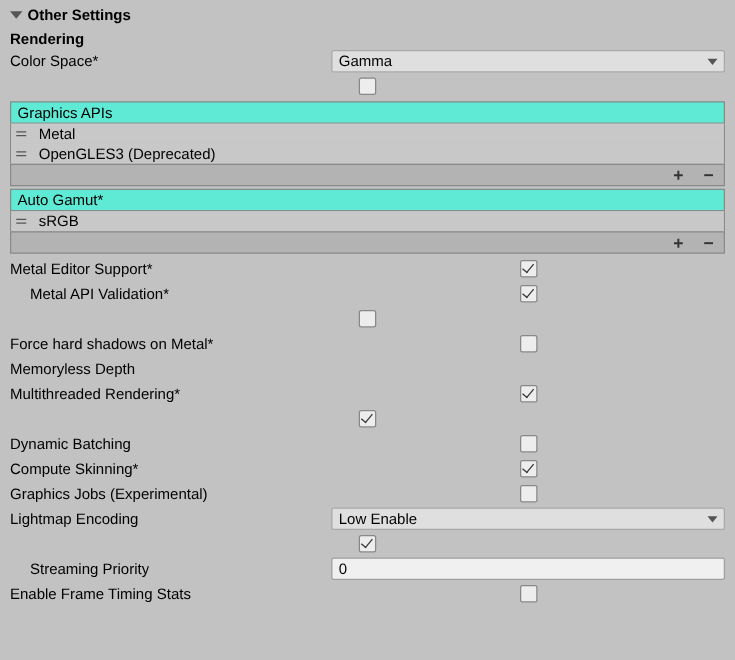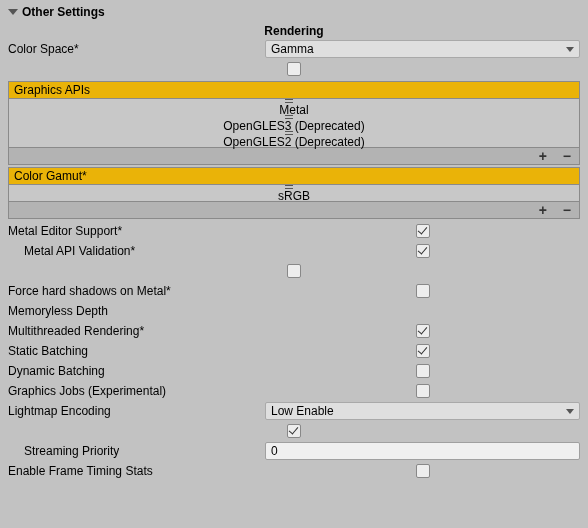--- a/index.html
+++ b/index.html
@@ -91,37 +91,36 @@
     border-right: 1.8px solid #333;
     border-bottom: 1.8px solid #333;
     transform: rotate(40deg);
   }
   .list-container {
     margin-top: 2px;
     margin-bottom: 2px;
   }
   .list-header {
     height: 18px;
-    background: #eab308;
+    background: #5eead4;
     border: 1px solid #8a8a8a;
     border-bottom: 1px solid #8a8a8a;
     display: flex; align-items: center;
     padding: 0 5px;
   }
   .list-body {
     background: #c2c2c2;
     border-left: 1px solid #8a8a8a;
     border-right: 1px solid #8a8a8a;
   }
   .list-item {
     height: 16px;
     display: flex; align-items: center;
     padding: 0 4px;
     background: #c8c8c8;
-    flex-direction: column;
   }
   .drag-handle {
     display: inline-flex; flex-direction: column; justify-content: center;
     gap: 2px;
     width: 10px; margin-right: 8px;
   }
   .drag-handle span {
     display: block; width: 8px; height: 1px;
     background: #555;
   }
@@ -144,21 +143,21 @@
 </head>
 <body>
 
 <div class="panel">
 
   <div class="foldout-header">
     <span class="triangle-down"></span>
     <span class="bold">Other Settings</span>
   </div>
 
-  <div class="row" style="height:16px;justify-content:center;">
+  <div class="row" style="height:16px;">
     <span class="bold">Rendering</span>
   </div>
 
   <div class="row">
     <div class="label-col">
         <span class="label-text">Color Space*</span>
       </div>
     <div class="field-col">
       <div class="select-box">
         <span>Gamma</span>
@@ -184,40 +183,33 @@
             <span></span>
           </span>
         <span>Metal</span>
       </div>
       <div class="list-item">
         <span class="drag-handle">
             <span></span>
             <span></span>
           </span>
         <span>OpenGLES3 (Deprecated)</span>
-      </div>
-      <div class="list-item">
-        <span class="drag-handle">
-            <span></span>
-            <span></span>
-          </span>
-        <span>OpenGLES2 (Deprecated)</span>
       </div>
     </div>
     <div class="list-footer">
       <div class="footer-btns">
         <span class="plus-icon">+</span>
         <span class="minus-icon">−</span>
       </div>
     </div>
   </div>
 
   <div class="list-container">
     <div class="list-header">
-      <span>Color Gamut*</span>
+      <span>Auto Gamut*</span>
     </div>
     <div class="list-body">
       <div class="list-item">
         <span class="drag-handle">
             <span></span>
             <span></span>
           </span>
         <span>sRGB</span>
       </div>
     </div>
@@ -271,37 +263,42 @@
   <div class="row">
     <div class="label-col">
         <span class="label-text">Multithreaded Rendering*</span>
       </div>
     <div class="field-col">
         <span class="checkbox checked"></span>
       </div>
   </div>
 
   <div class="row">
-    <div class="label-col">
-        <span class="label-text">Static Batching</span>
-      </div>
     <div class="field-col">
         <span class="checkbox checked"></span>
       </div>
   </div>
 
   <div class="row">
     <div class="label-col">
         <span class="label-text">Dynamic Batching</span>
       </div>
     <div class="field-col">
         <span class="checkbox"></span>
       </div>
   </div>
 
+  <div class="row">
+    <div class="label-col">
+        <span class="label-text">Compute Skinning*</span>
+      </div>
+    <div class="field-col">
+        <span class="checkbox checked"></span>
+      </div>
+  </div>
 
   <div class="row">
     <div class="label-col">
         <span class="label-text">Graphics Jobs (Experimental)</span>
       </div>
     <div class="field-col">
         <span class="checkbox"></span>
       </div>
   </div>
 

